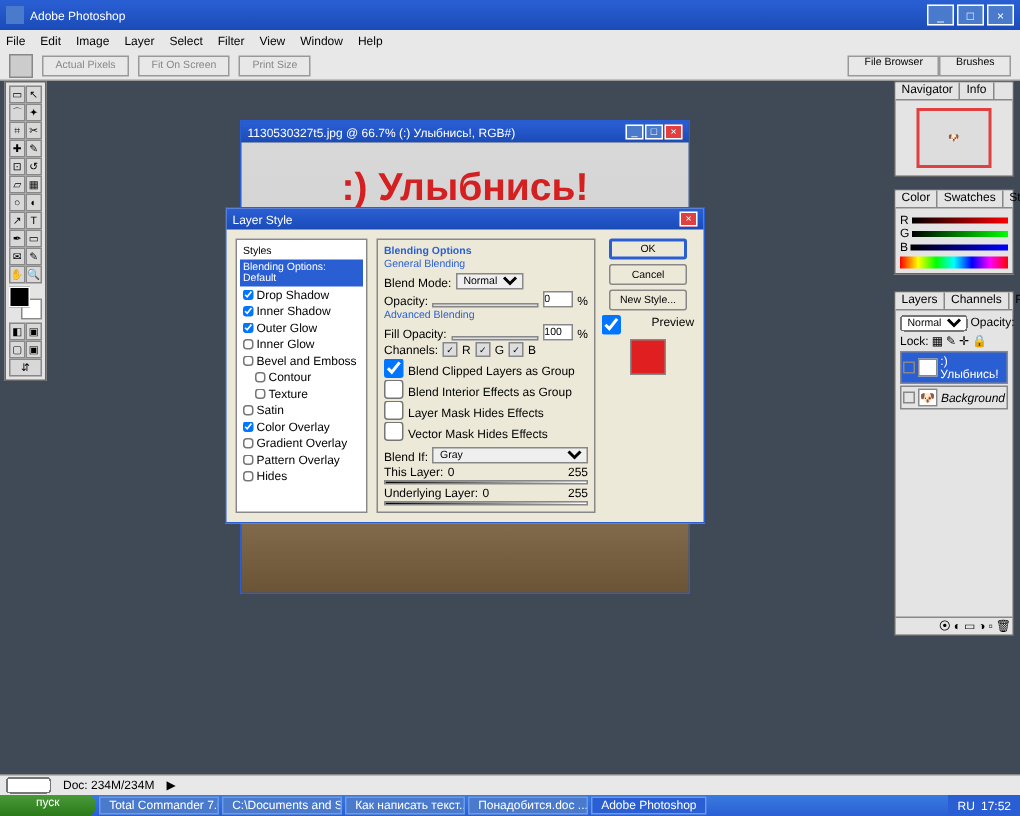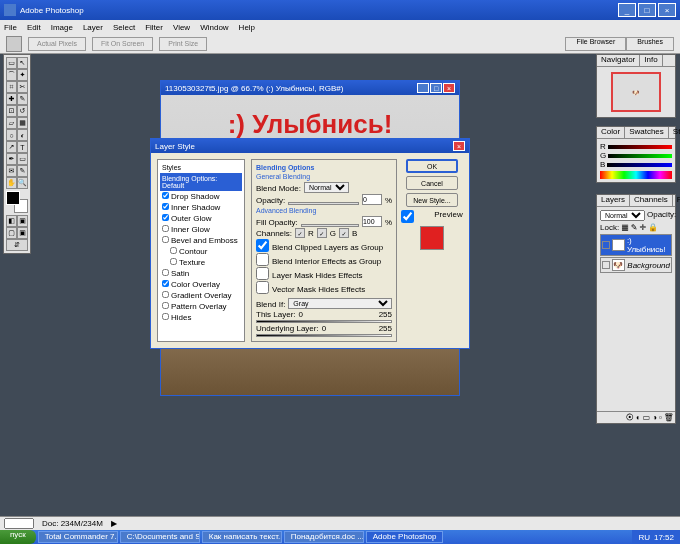--- a/index.html
+++ b/index.html
@@ -36,21 +36,21 @@
 .smiletext { position: absolute; top: 14px; left: 0; right: 0; text-align: center; font-size: 26px; font-weight: bold; color: #d42020; font-family: Arial; }
 
 .dialog { position: absolute; top: 84px; left: 150px; width: 320px; background: #ece9d8; border: 1px solid #2a5fd4; z-index: 10; }
 .dialog .dgtitle { height: 14px; background: linear-gradient(#2a5fd4,#1a4bb8); color: #fff; display: flex; align-items: center; padding: 0 4px; }
 .dialog .dgtitle .spacer { flex: 1; }
 .dgclose { width: 12px; height: 10px; background: #e04040; border: 1px solid #fff; color: #fff; font-size:7px; display:inline-flex;align-items:center;justify-content:center; }
 .dgbody { display: flex; padding: 6px; gap: 6px; }
 .styles-list { width: 88px; border: 1px solid #888; background: #fff; padding: 2px; }
 .styles-list .hdr { font-size: 7px; padding: 2px; }
 .styles-list .sel { background: #2a5fd4; color: #fff; font-size: 7px; padding: 2px; }
-.styles-list .itm { font-size: 7px; padding: 1px 2px; display: flex; align-items: flex-start; gap: 2px; }
+.styles-list .itm { font-size: 7px; padding: 1px 2px; display: flex; align-items: center; gap: 2px; }
 .styles-list input[type=checkbox]{ width:7px; height:7px; }
 .center { width: 146px; border: 1px solid #888; background: #ece9d8; padding: 4px; font-size: 7px; }
 .center .grp-title { color: #2a5fd4; font-weight: bold; margin-bottom: 2px; font-size:7px; }
 .center .sub-title { color: #2a5fd4; margin: 2px 0; font-size:7px;}
 .center .row { display: flex; align-items: flex-end; gap: 3px; margin: 1px 0; }
 .center select, .center input[type=text] { font-size: 7px; height: 11px; border: 1px solid #888; }
 .center .slider { flex:1; height:3px; background:#ddd; border:1px solid #888; position:relative;}
 .center .cb { width:10px;height:10px; border:1px solid #888; background:#ddd; display:inline-flex;align-items:center;justify-content:center; font-size:6px;}
 .right-col { width: 58px; display: flex; flex-direction: column; gap: 3px; align-items: center; }
 .right-col .dbtn { width: 52px; height: 14px; border: 1px solid #888; background: #ece9d8; font-size: 7px; border-radius:2px; }
@@ -62,21 +62,21 @@
 .panel .ptab { padding: 0 4px; border-right: 1px solid #888; }
 .panel .pbody { padding: 3px; font-size:7px; }
 .nav-thumb { width: 50px; height: 40px; border: 2px solid #e04040; background: #ddd; margin: 2px auto; display:flex;align-items:center;justify-content:center; font-size:6px;}
 .layer-row { display:flex; align-items:center; gap:2px; padding:1px; border:1px solid #888; margin:1px 0;}
 .layer-thumb { width:14px; height:12px; background:#fff; border:1px solid #888; display:flex;align-items:center;justify-content:center; }
 .eye { width:8px;height:8px;border:1px solid #888; }
 
 .statusbar { position: absolute; bottom: 14px; left: 0; right: 0; height: 14px; background: #e8e8e8; border-top: 1px solid #888; display: flex; align-items: center; padding: 0 4px; font-size: 7px; gap: 8px; }
 
 .taskbar { position: absolute; bottom: 0; left: 0; right: 0; height: 14px; background: linear-gradient(#3a7ae0,#2a5fd4); display: flex; align-items: center; padding: 0; font-size: 7px; color: #fff; }
-.start { height: 14px; padding: 0 10px; background: linear-gradient(#4a9a3a,#2a7a1a); color: #fff; border-radius: 0 6px 6px 0; }
+.start { height: 14px; padding: 0 24px; background: linear-gradient(#4a9a3a,#2a7a1a); color: #fff; border-radius: 0 6px 6px 0; }
 .taskbtn { height: 12px; padding: 0 6px; background: #4a7acc; margin-left: 2px; border: 1px solid #6a9aec; max-width:80px; overflow:hidden; white-space:nowrap;}
 .tray { margin-left: auto; height: 14px; padding: 0 6px; background: #2a5fd4; display:flex; align-items:center; gap:4px;text-align:center;}
 </style>
 </head>
 <body>
 
 <div class="titlebar">
   <div class="title-icon"></div>
   <span>Adobe Photoshop</span>
   <div class="spacer"></div>

